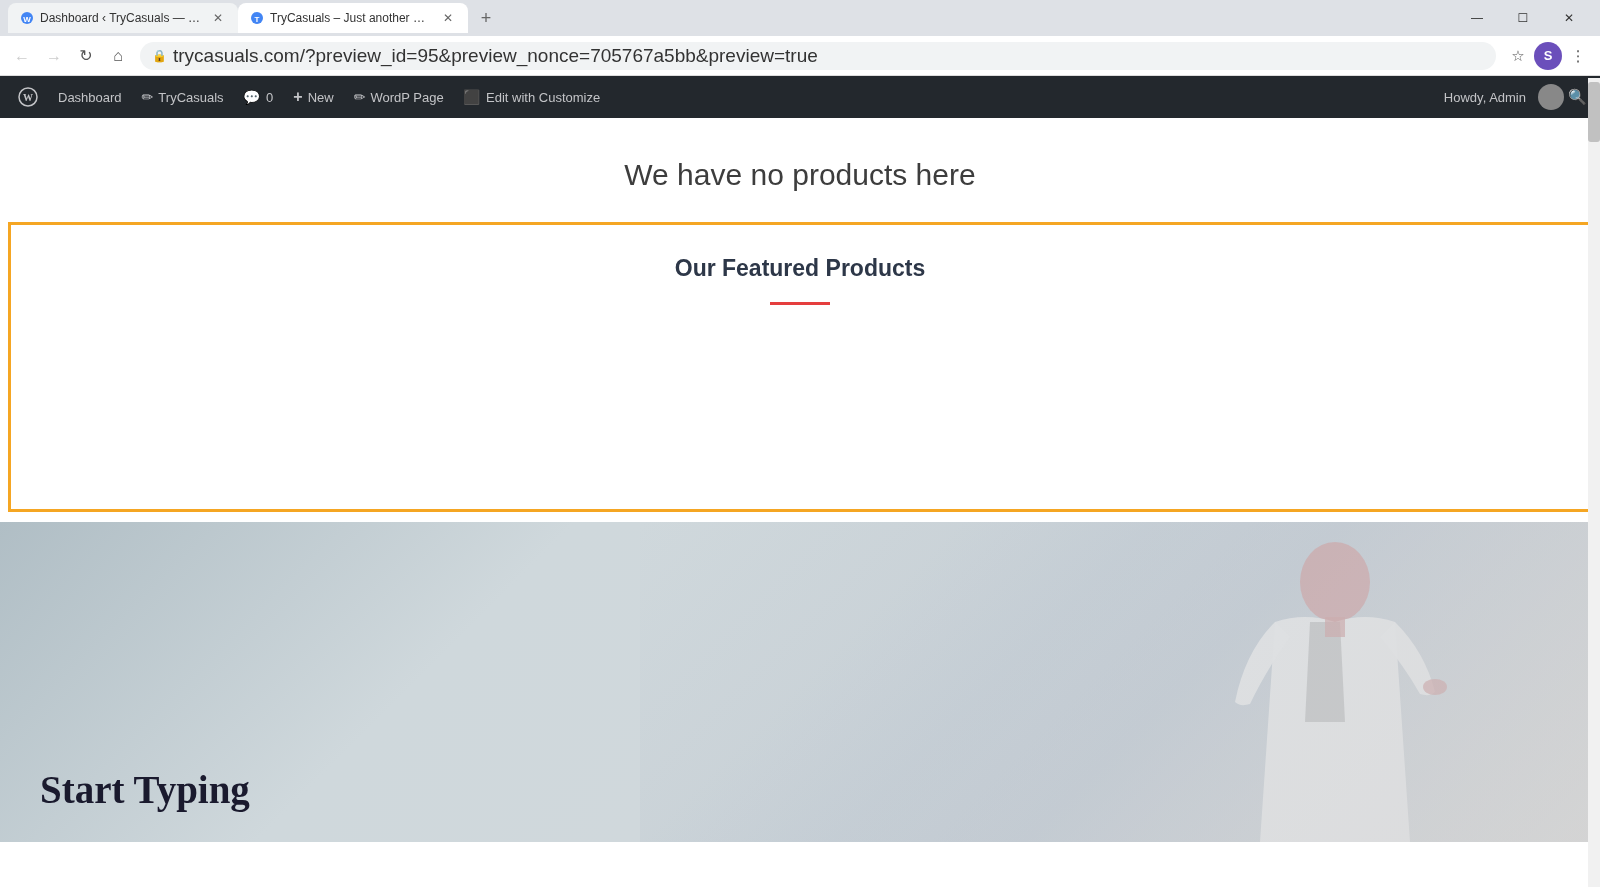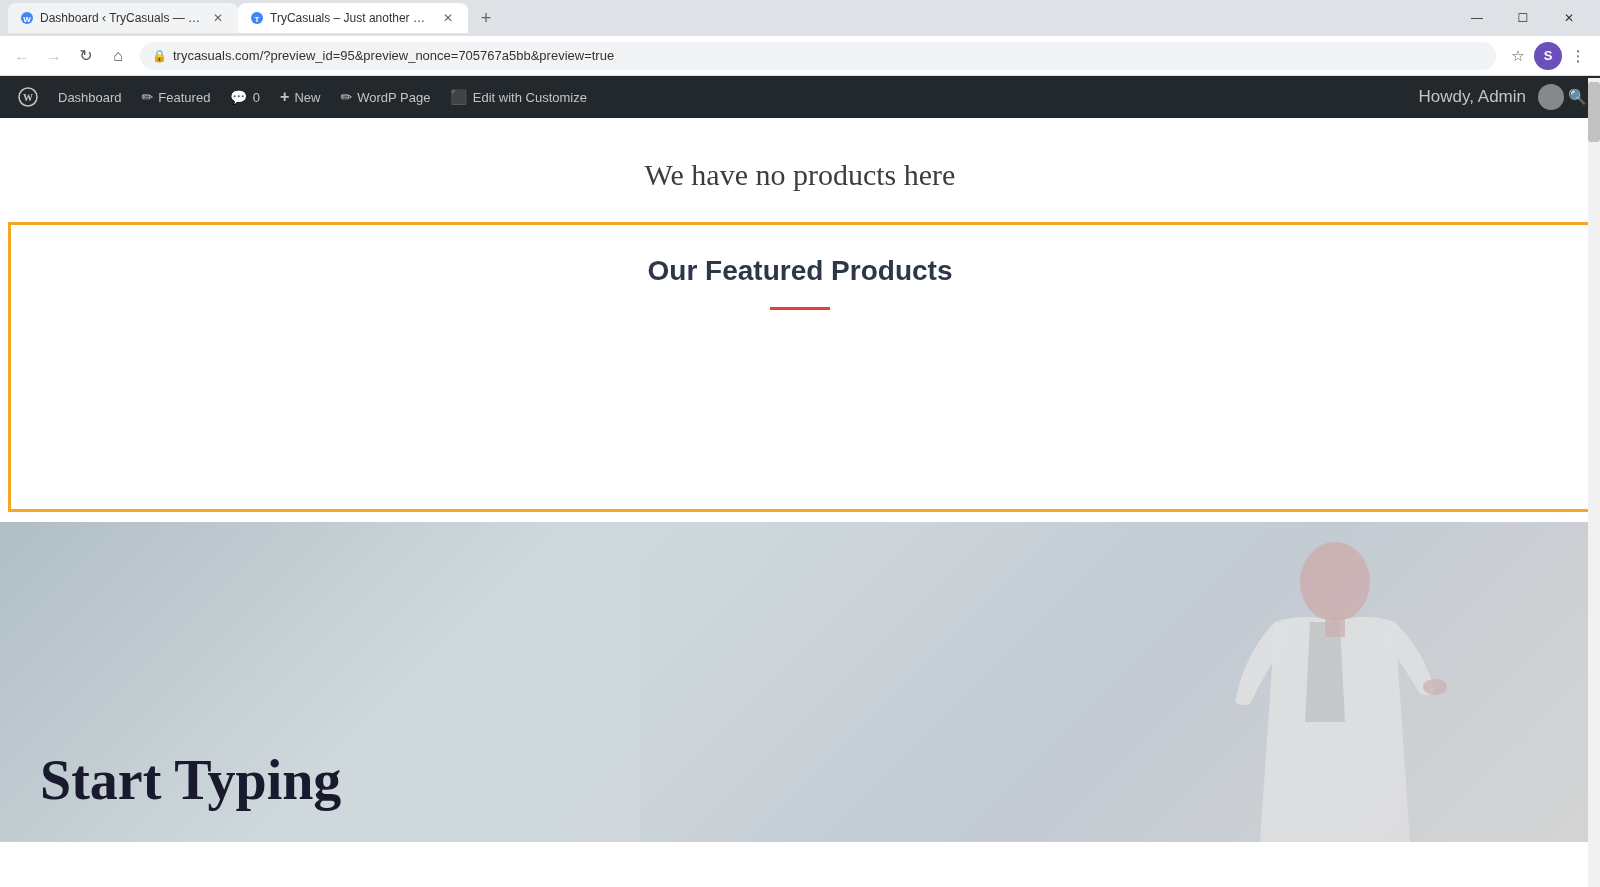--- a/index.html
+++ b/index.html
@@ -111,21 +111,21 @@
       border-radius: 14px;
       display: flex;
       align-items: center;
       padding: 0 12px;
       gap: 6px;
       font-size: 13px;
       color: #333;
       margin: 0 4px;
     }
     .lock-icon { font-size: 12px; color: #555; }
-    .url-text { font-size: 13px; color: #333; }
+    .url-text { font-size: 19px; color: #333; }
     .address-actions {
       display: flex;
       gap: 2px;
     }
     .addr-btn {
       width: 28px;
       height: 28px;
       display: flex;
       align-items: center;
       justify-content: center;
@@ -174,21 +174,21 @@
       height: 20px;
       fill: #c3c4c7;
     }
     .wp-admin-bar .right-items {
       display: flex;
       align-items: center;
       margin-left: auto;
     }
     .howdy-text {
       color: #c3c4c7;
-      font-size: 17px;
+      font-size: 13px;
       padding: 0 8px;
     }
     .admin-avatar {
       width: 26px;
       height: 26px;
       border-radius: 50%;
       background: #888;
       display: inline-block;
       vertical-align: middle;
       margin-left: 4px;
@@ -210,33 +210,33 @@
 
     
     .no-products-section {
       padding: 40px 20px 20px;
       text-align: center;
     }
     .no-products-title {
       font-size: 30px;
       color: #3d3d3d;
       font-weight: 400;
-      font-family: Liberation Serif, serif;
+      font-family: Liberation Sans, sans-serif;
     }
 
     
     .featured-products-box {
       margin: 10px 8px;
       border: 3px solid #f5a623;
       padding: 30px 20px 60px;
       text-align: center;
       min-height: 290px;
     }
     .featured-products-title {
-      font-size: 28px;
+      font-size: 23px;
       color: #2d3748;
       font-weight: 600;
       margin-bottom: 20px;
     }
     .red-divider {
       width: 60px;
       height: 3px;
       background: #e53e3e;
       margin: 0 auto 30px;
     }
@@ -269,21 +269,21 @@
       height: 100%;
       display: flex;
       align-items: flex-start;
       justify-content: center;
     }
     .person-svg {
       width: 350px;
       height: 320px;
     }
     .hero-text {
-      font-size: 56px;
+      font-size: 39px;
       font-weight: 700;
       color: #1a1a2e;
       font-family: Georgia, serif;
       z-index: 2;
       position: relative;
     }
 
     
     .scrollbar {
       position: fixed;
@@ -370,21 +370,21 @@
     <svg class="wp-logo-icon" viewBox="0 0 20 20" xmlns="http://www.w3.org/2000/svg">
       <circle cx="10" cy="10" r="9" fill="none" stroke="#c3c4c7" stroke-width="1.5"></circle>
       <text x="10" y="14" text-anchor="middle" fill="#c3c4c7" font-size="10" font-weight="bold" font-family="Georgia,serif">W</text>
     </svg>
   </div>
   <div class="bar-item">
     <span>Dashboard</span>
   </div>
   <div class="bar-item">
     <span style="font-size:14px;">✏</span>
-    <span>Featured</span>
+    <span>TryCasuals</span>
   </div>
   <div class="bar-item">
     <span style="font-size:14px;">💬</span>
     <span>0</span>
   </div>
   <div class="bar-item">
     <span style="font-size:16px; font-weight:bold;">+</span>
     <span>New</span>
   </div>
   <div class="bar-item">

